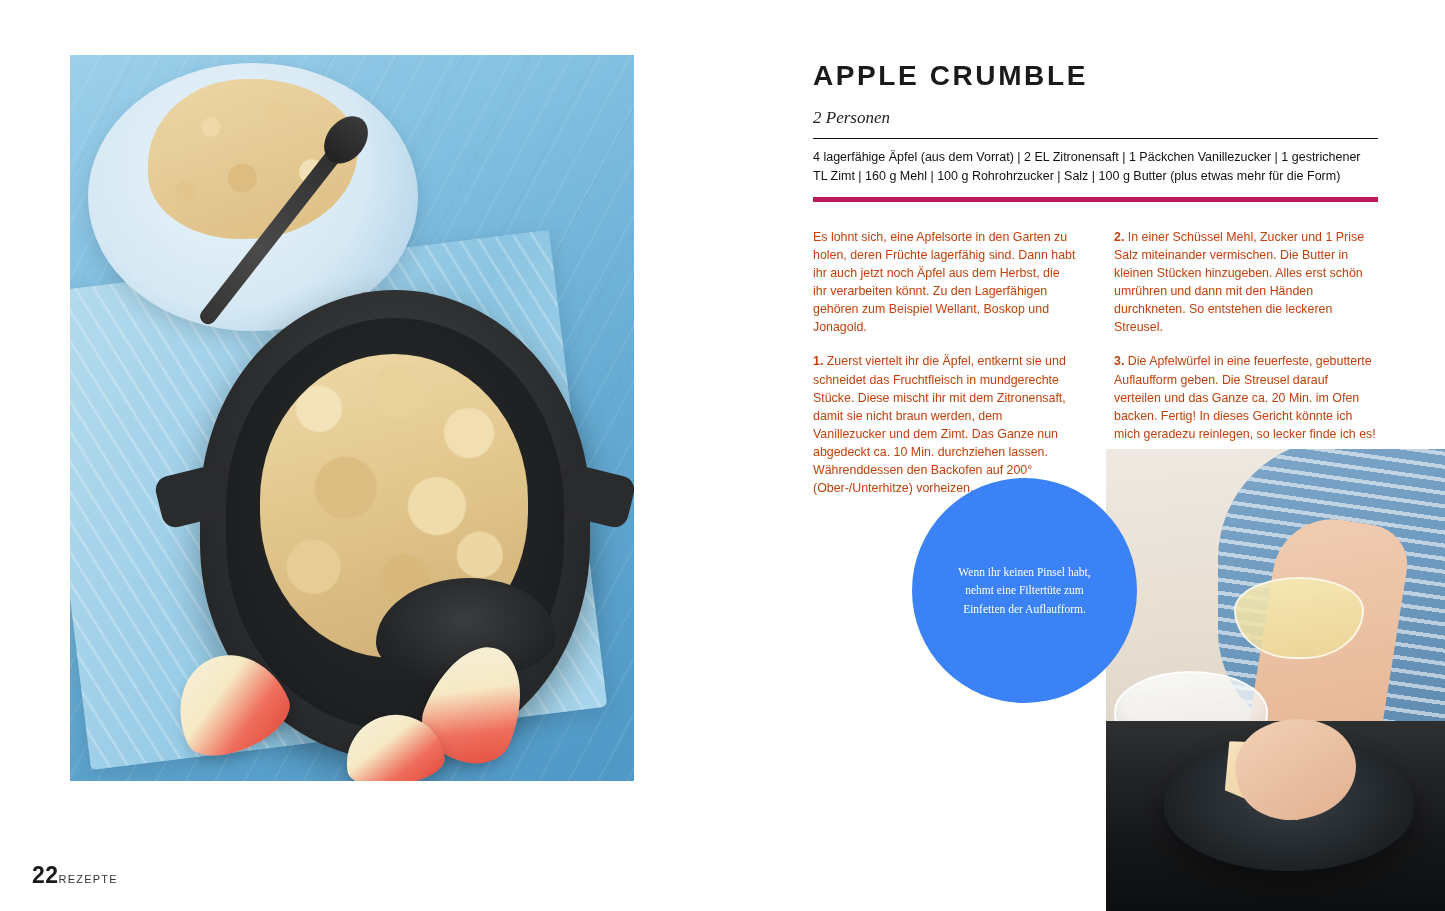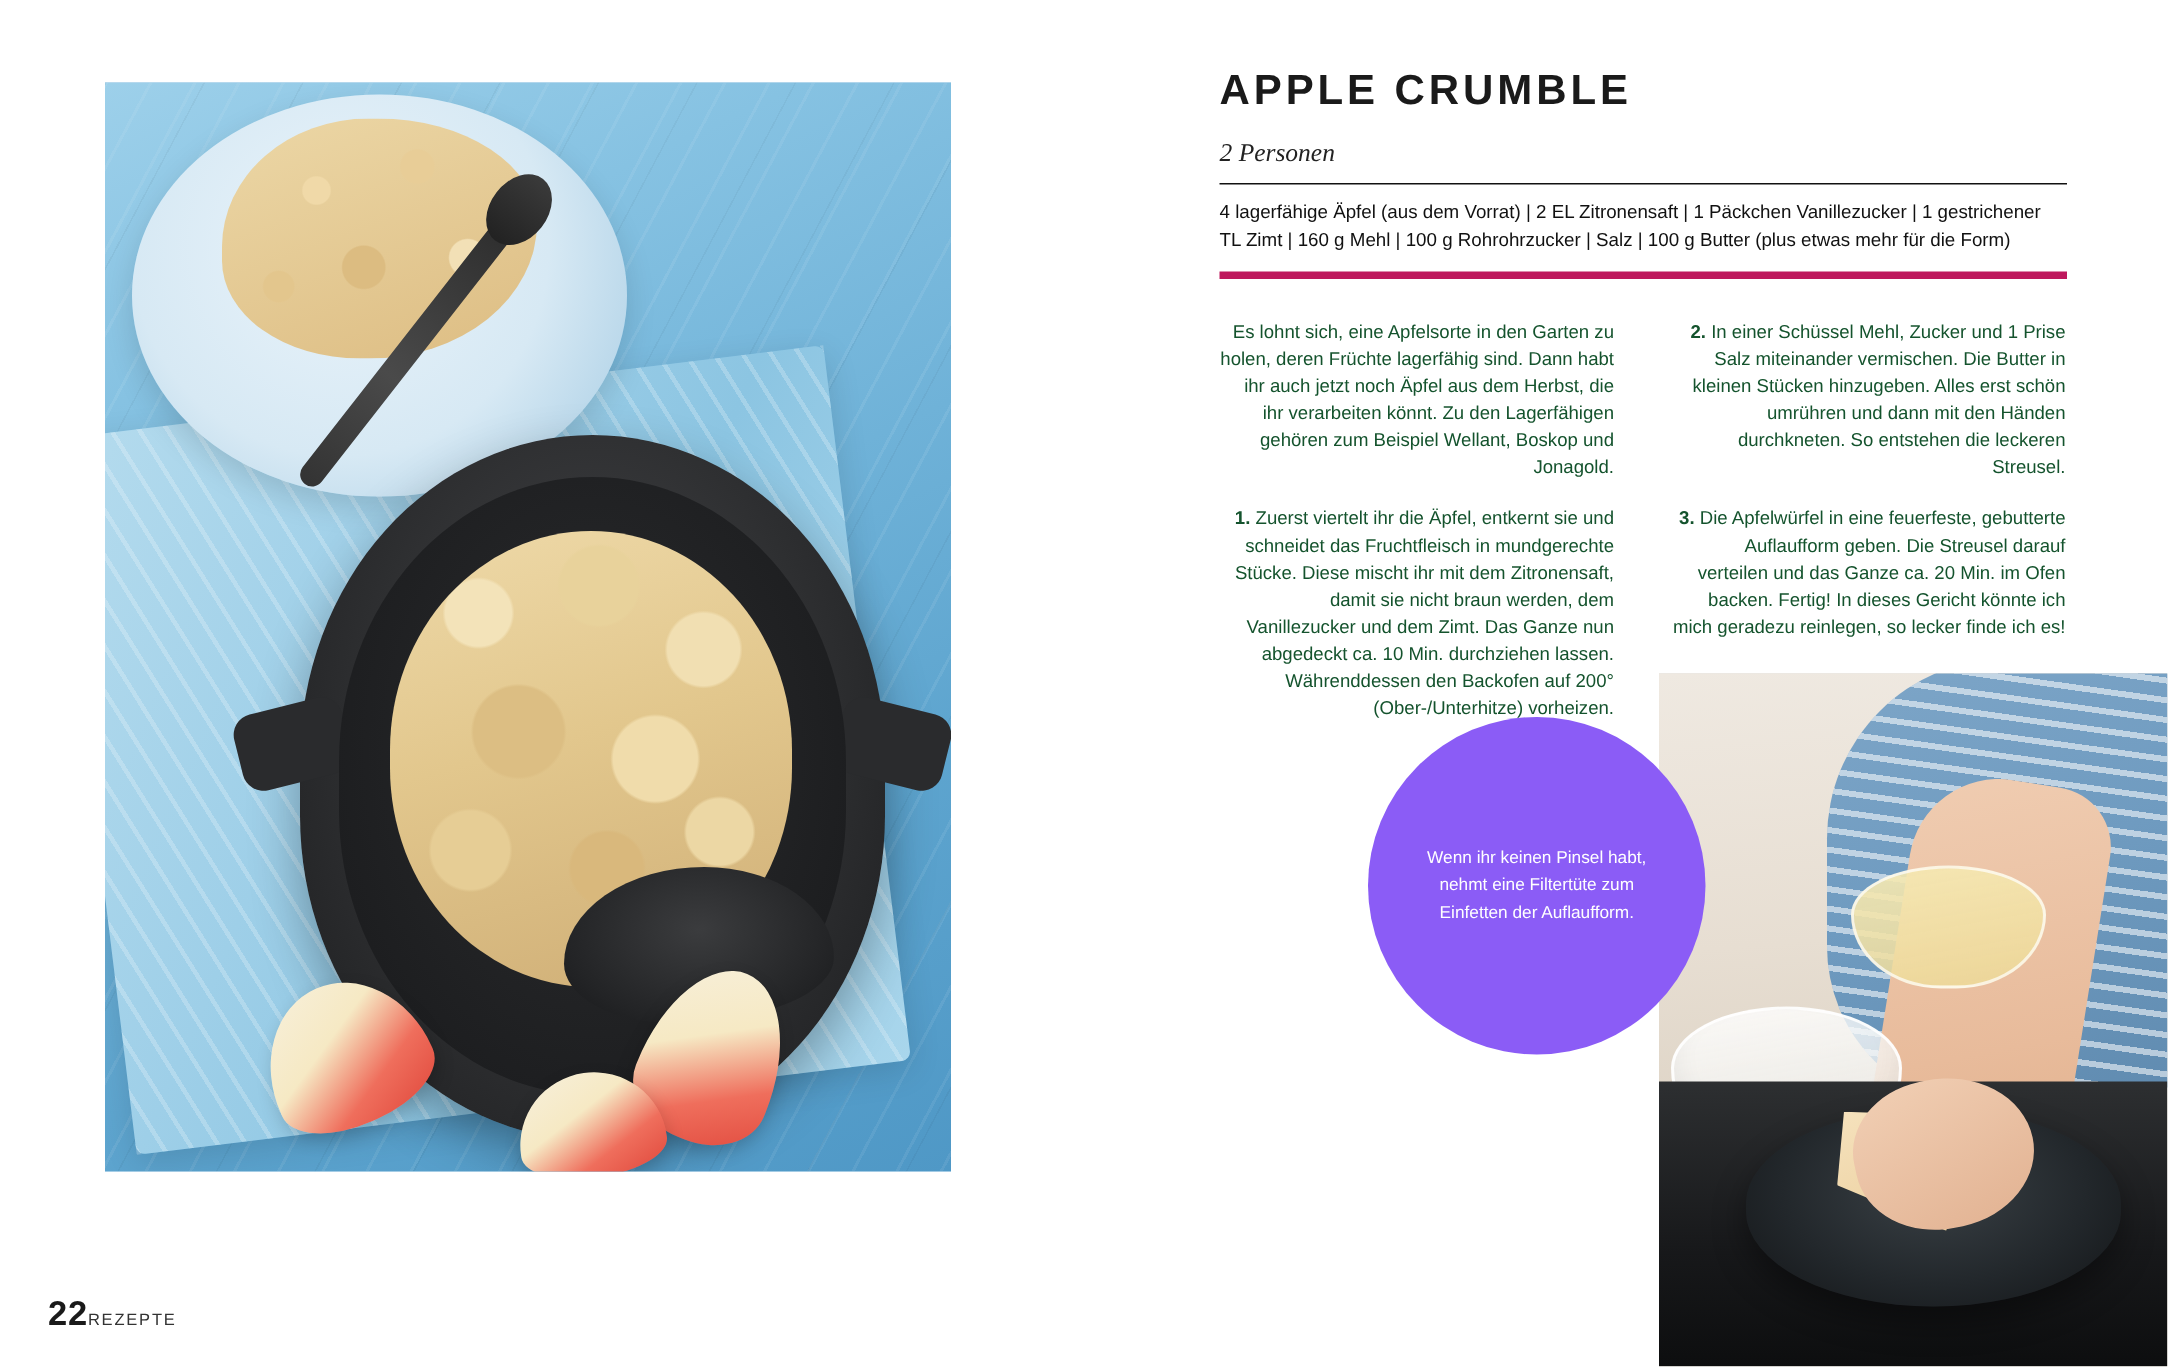--- a/index.html
+++ b/index.html
@@ -176,21 +176,21 @@
   .page-section {
     font-size: 11px;
     letter-spacing: 1.2px;
     color: #333;
   }
 
   
   .recipe {
     position: absolute;
     left: 813px;
-    top: 44px;
+    top: 60px;
     width: 565px;
   }
   .recipe-title {
     font-size: 28px;
     font-weight: bold;
     letter-spacing: 2.6px;
     margin: 0 0 16px 0;
     font-family: "Liberation Sans", sans-serif;
   }
   .servings {
@@ -211,40 +211,41 @@
   }
   .columns {
     display: flex;
     gap: 38px;
   }
   .col { width: 263px; }
   .col p {
     font-size: 12.4px;
     line-height: 1.46;
     margin: 0 0 16px 0;
-    text-align: right;
-    color: #14532d;
+    text-align: left;
+    color: #c2410c;
   }
   .step-num { font-weight: bold; }
 
   
   .tip-circle {
     position: absolute;
     left: 912px;
     top: 478px;
     width: 225px;
     height: 225px;
     border-radius: 50%;
-    background: #8b5cf6;
+    background: #3b82f6;
     display: flex;
     align-items: center;
     justify-content: center;
     padding: 0 34px;
     box-sizing: border-box;
     z-index: 3;
+    font-family: Liberation Serif, serif;
   }
   .tip-text {
     font-size: 11.5px;
     line-height: 1.6;
     color: #ffffff;
     text-align: center;
   }
 
   
   .photo-2 {

